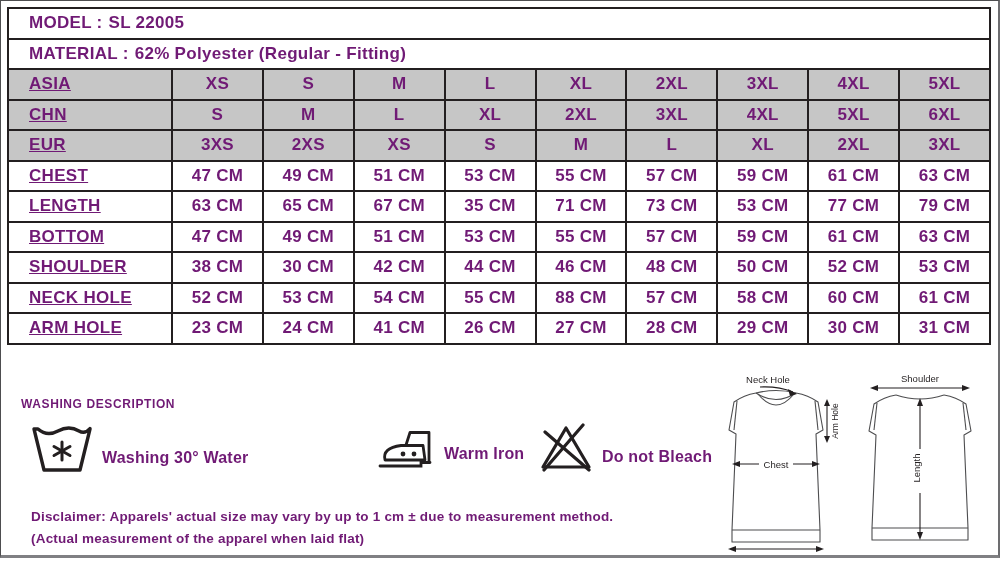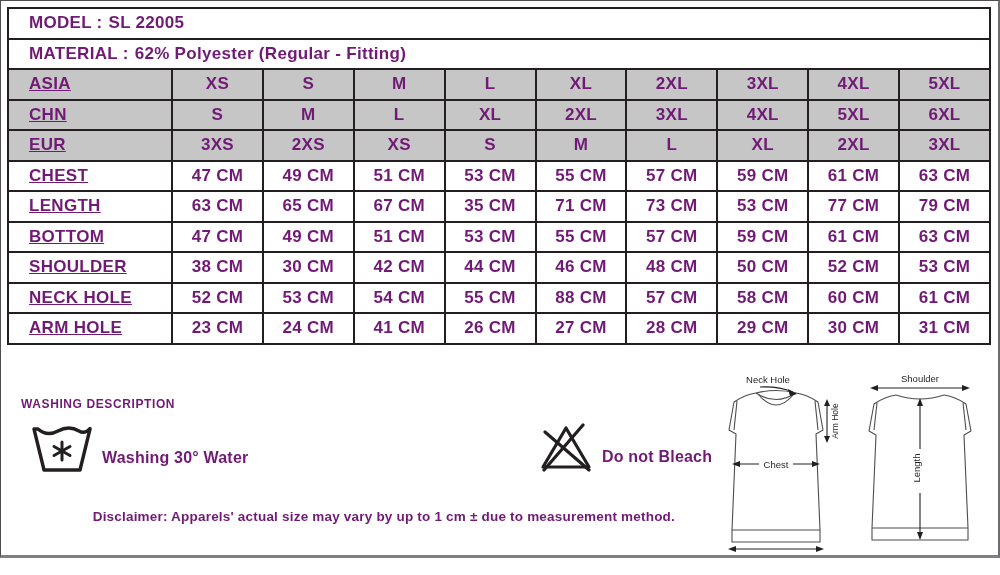--- a/index.html
+++ b/index.html
@@ -51,21 +51,21 @@
     display: flex; align-items: flex-end; gap: 9px;
   }
   .care-item .care-label {
     font-size: 16px; font-weight: bold; letter-spacing: .2px;
     margin-bottom: 6px; white-space: nowrap;
   }
   .care-item svg { display: block; }
 
   .disclaimer {
     position: absolute; left: 30px; top: 505px; width: 644px;
-    text-align: right; font-weight: bold; font-size: 13.5px;
+    text-align: left; font-weight: bold; font-size: 13.5px;
     line-height: 1.6; letter-spacing: .2px;
   }
 
   
   .diagrams { position: absolute; left: 703px; top: 371px; width: 292px; height: 196px; }
   .diagrams svg { position: absolute; top: 0; }
   .diagram-front { left: 10px; }
   .diagram-back  { left: 146px; }
   .diagrams text {
     font-family: "Liberation Sans", sans-serif;
@@ -211,32 +211,43 @@
       <g stroke="#231f20" stroke-width="3" stroke-linecap="round">
         <line x1="31" y1="19" x2="31" y2="37"></line>
         <line x1="23" y1="23.5" x2="39" y2="32.5"></line>
         <line x1="39" y1="23.5" x2="23" y2="32.5"></line>
       </g>
     </svg>
     <span class="care-label">Washing 30° Water</span>
   </div>
 
 
+  <div class="care-item" style="left:376px; top:427px;">
+    <svg width="58" height="41" viewBox="0 0 58 41">
+      <path d="M3,38 L44,38 L44,34.5 L53,34.5" fill="none" stroke="#231f20" stroke-width="2.8" stroke-linecap="round"></path>
+      <path d="M8,32 Q5,20 24,17.5 L46,17.5 L48,32 Z" fill="none" stroke="#231f20" stroke-width="2.8" stroke-linejoin="round"></path>
+      <path d="M29,17 L33,4.5 L52,4.5 L52,33" fill="none" stroke="#231f20" stroke-width="2.8" stroke-linejoin="round"></path>
+      <circle cx="26" cy="26" r="2.4" fill="#231f20"></circle>
+      <circle cx="37" cy="26" r="2.4" fill="#231f20"></circle>
+    </svg>
+    <span class="care-label">Warm Iron</span>
+  </div>
 
   <div class="care-item" style="left:538px; top:421px;justify-content:center;">
     <svg width="54" height="50" viewBox="0 0 54 50">
       <path d="M27,6 L4,45 L50,45 Z" fill="none" stroke="#231f20" stroke-width="3.2" stroke-linejoin="round"></path>
       <line x1="6" y1="10" x2="50" y2="48" stroke="#231f20" stroke-width="3.2" stroke-linecap="round"></line>
       <line x1="44" y1="3" x2="5" y2="48" stroke="#231f20" stroke-width="3.2" stroke-linecap="round"></line>
     </svg>
     <span class="care-label">Do not Bleach</span>
   </div>
 
   <div class="disclaimer">
     <div>Disclaimer: Apparels' actual size may vary by up to 1 cm ± due to measurement method.</div>
+    <div>(Actual measurement of the apparel when laid flat)</div>
   </div>
 
   <div class="diagrams">
 
     <svg class="diagram-front" width="140" height="192" viewBox="0 0 140 192">
 
       <path class="shirt" d="M42,21 Q30,23 20,30 L15,58 L22,62 L18,158 L18,170 L106,170 L106,158 L102,62 L109,58 L104,30 Q94,23 82,21"></path>
       <line class="shirt" x1="18" y1="158" x2="106" y2="158"></line>
       <path class="shirt" d="M42,21 Q62,16 82,21"></path>
       <path class="shirt" d="M42,21 Q62,34 82,21"></path>

